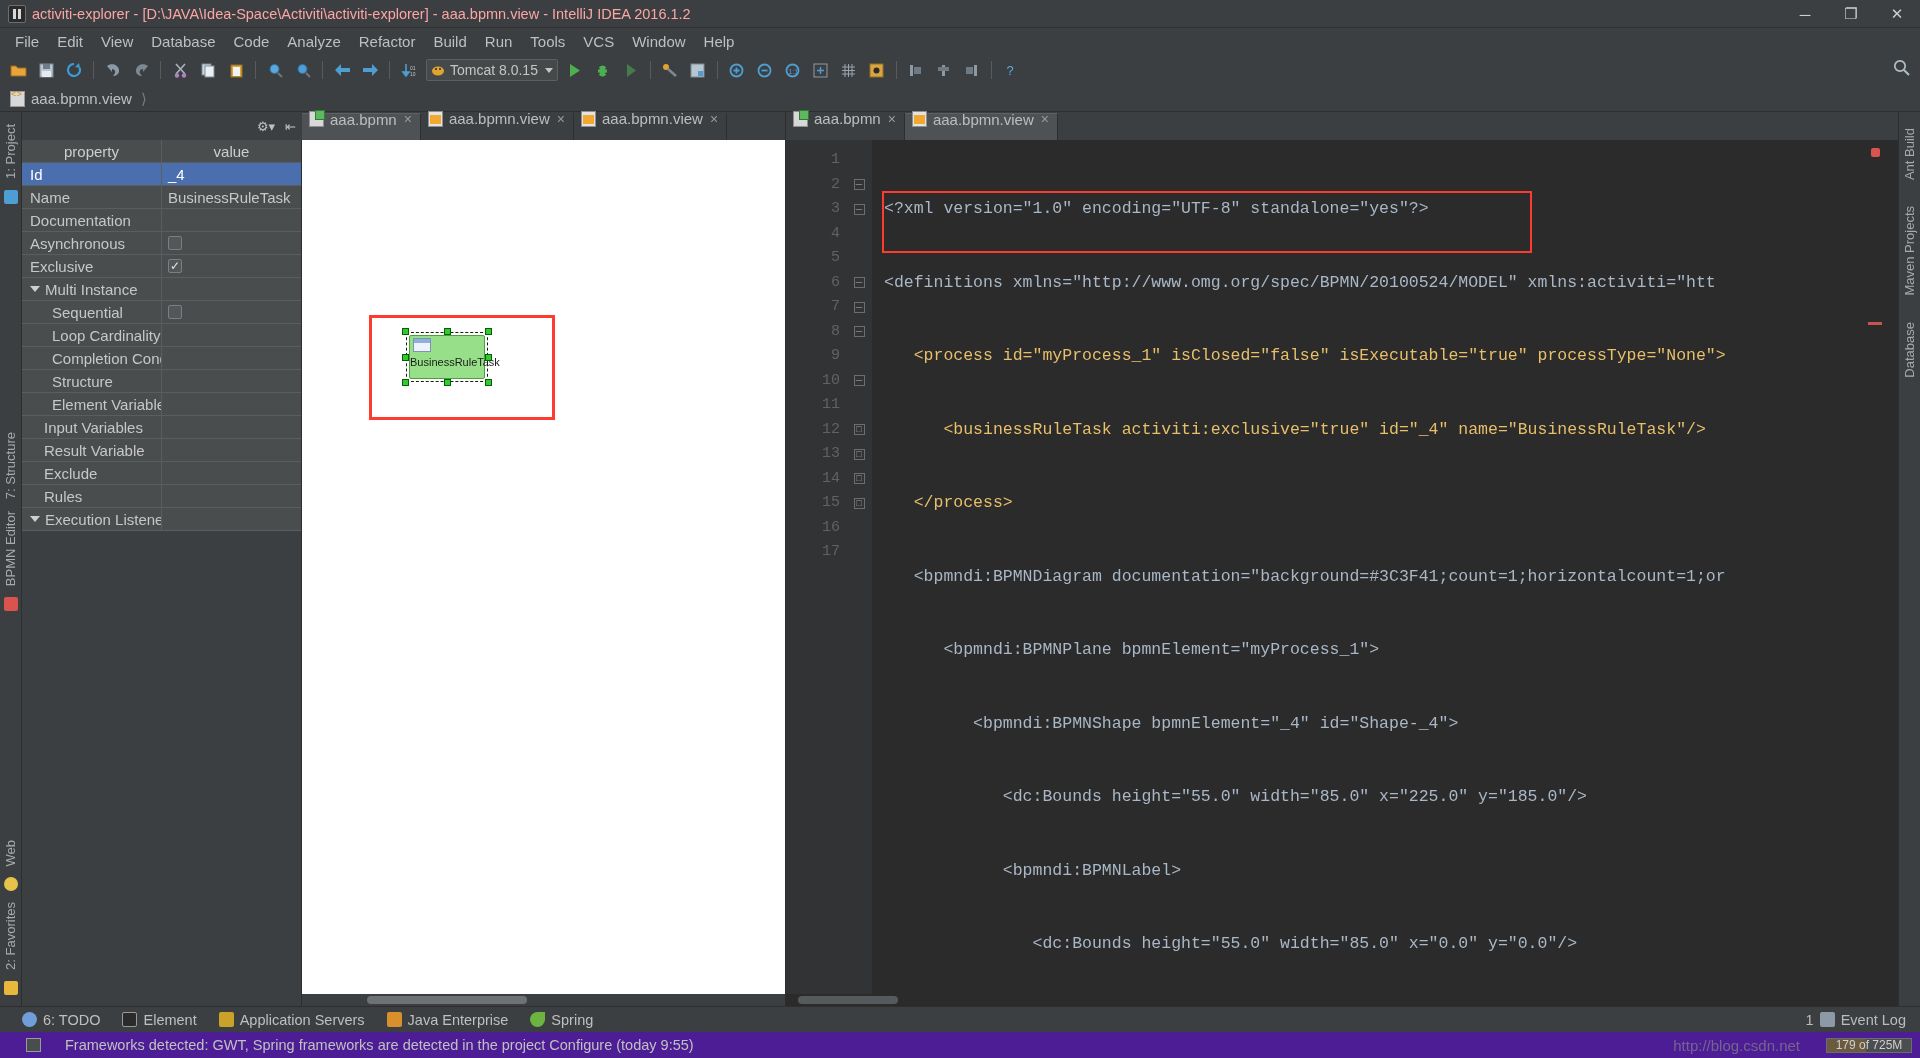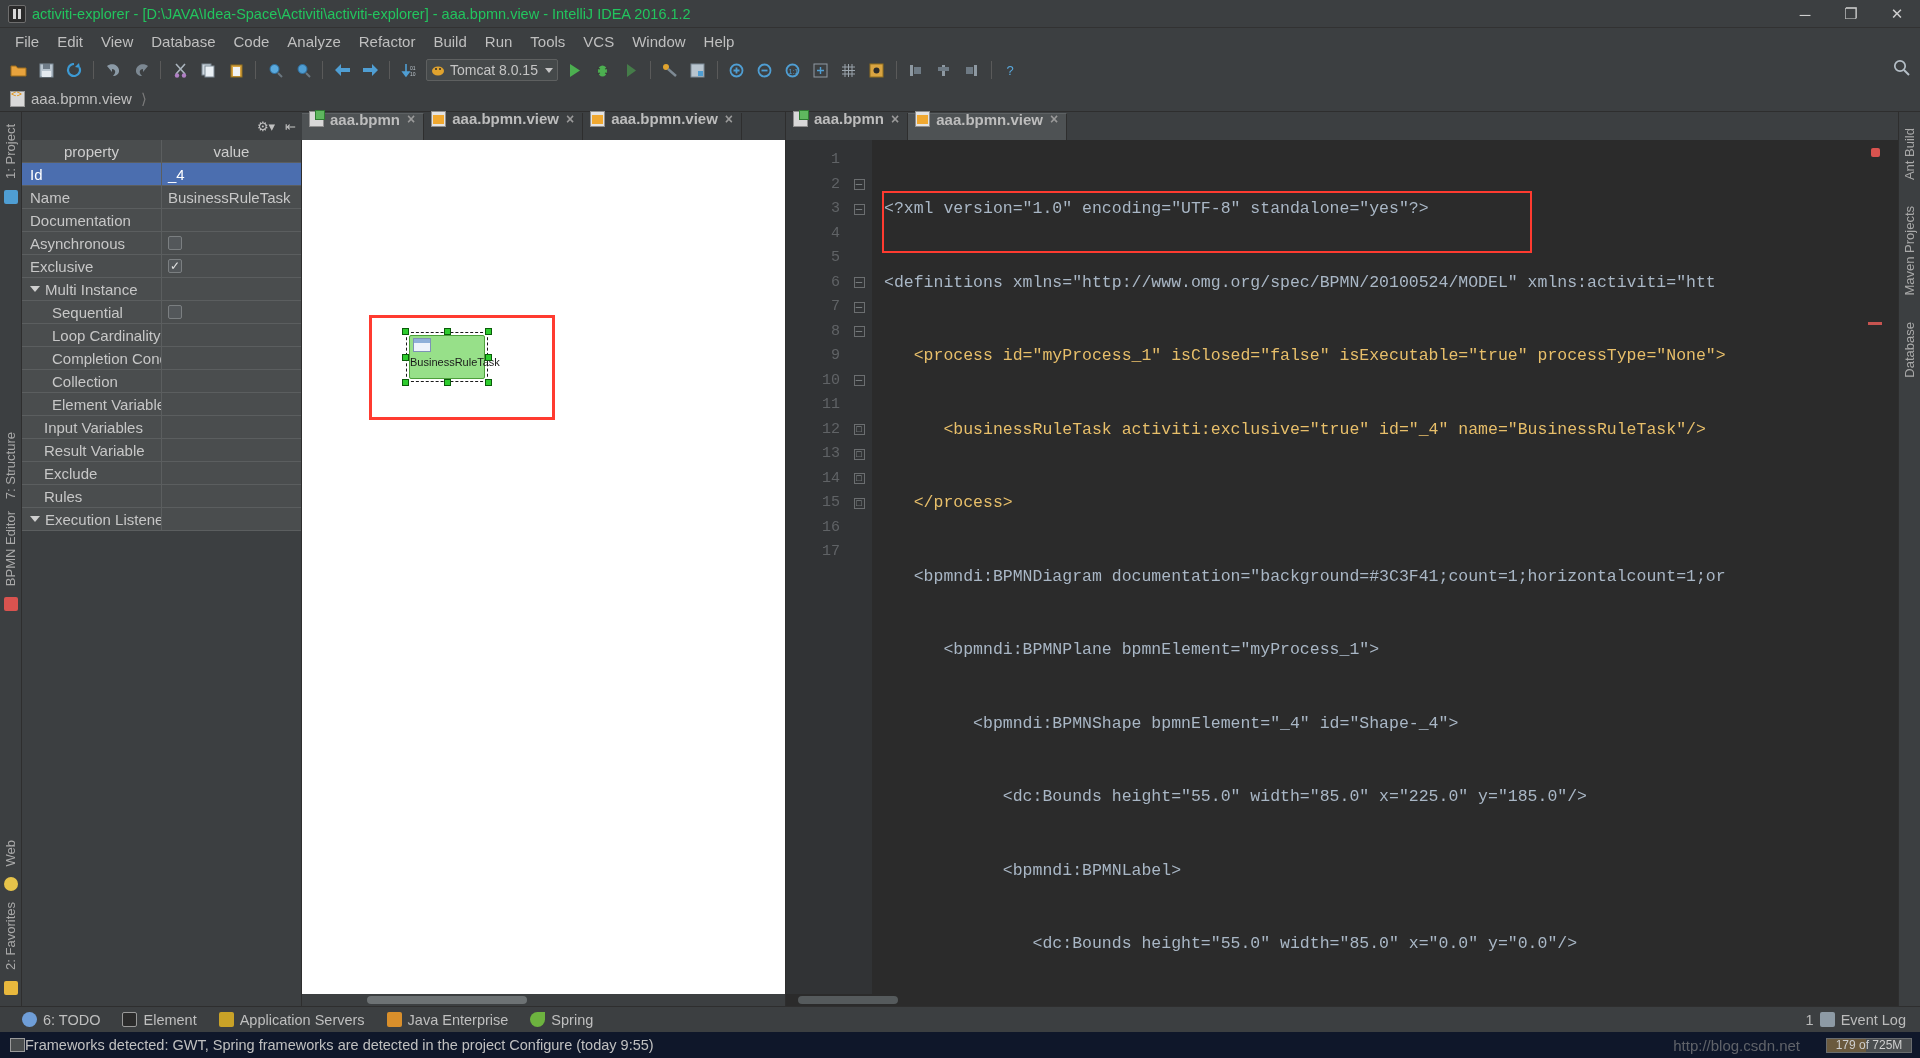--- a/index.html
+++ b/index.html
@@ -13,21 +13,21 @@
 
   
   .titlebar {
     height:28px; background:#3c3f41; display:flex; align-items:center;
     border-bottom:1px solid #323232; flex:0 0 28px; position:relative;
   }
   .tb-logo { width:18px; height:18px; margin:0 6px 0 8px; background:#2b2b2b;
     border:1px solid #6e6e6e; border-radius:2px; position:relative; }
   .tb-logo::before { content:""; position:absolute; left:4px; top:3px; width:3px; height:10px; background:#d8d8d8; }
   .tb-logo::after { content:""; position:absolute; left:9px; top:3px; width:3px; height:10px; background:#d8d8d8; }
-  .tb-title { font-size:14.5px; color:#22c55e; white-space:nowrap; }
+  .tb-title { font-size:14.5px; color:#fca5a5; white-space:nowrap; }
   .tb-controls { position:absolute; right:0; top:0; height:28px; display:flex; }
   .tb-btn { width:46px; height:28px; display:flex; align-items:center; justify-content:center;
     color:#cfcfcf; font-size:15px; }
 
   
   .menubar { height:26px; background:#3c3f41; display:flex; align-items:center;
     padding-left:6px; flex:0 0 26px; }
   .menu-item { padding:2px 9px; font-size:15px; color:#bfbfbf; white-space:nowrap; }
 
   
@@ -69,21 +69,21 @@
   .rightstrip { width:22px; background:#3c3f41; border-left:1px solid #2e2e2e;
     display:flex; flex-direction:column; align-items:center; padding:10px 0; flex:0 0 22px; gap:14px; }
 
   
   .designer { flex:0 0 763px; display:flex; flex-direction:column; min-width:0; background:#3c3f41; }
   .designer-head { height:28px; display:flex; align-items:center; background:#3c3f41; }
   .dh-left { width:280px; display:flex; align-items:center; justify-content:flex-end; padding-right:6px; gap:10px;}
   .gear { font-size:13px; color:#c0c0c0; }
   .tabstrip { flex:1; display:flex; align-items:flex-end; height:28px; }
   .etab { display:flex; align-items:center; height:27px; padding:0 8px 16px 7px;
-    font-size:15px; color:#bdbdbd; border-right:1px solid #2e2e2e; white-space:nowrap;font-weight:bold; }
+    font-size:15px; color:#bdbdbd; border-right:1px solid #2e2e2e; white-space:nowrap; }
   .etab.active { background:#4e5254; border-top:1px solid #5d6163; }
   .etab .tico { width:15px;height:16px; margin-right:6px; flex:0 0 15px; position:relative; }
   .tico.bpmn { background:#d8d8d8; border:1px solid #8f8f8f; }
   .tico.bpmn::after{ content:""; position:absolute; right:-2px; top:-2px; width:8px;height:8px;
     background:#5fb85f; border:1px solid #2e7d32;}
   .tico.view { background:#e3e3e3; border:1px solid #8f8f8f; }
   .tico.view::after{ content:""; position:absolute; left:1px; top:3px; width:11px;height:9px;
     background:#f0a830; }
   .xclose { margin-left:7px; color:#9a9a9a; font-size:14px; }
 
@@ -146,22 +146,22 @@
   .ed-hscroll { height:12px; background:#2b2b2b; flex:0 0 12px; position:relative; }
   .ed-hscroll .thumb { position:absolute; left:12px; top:2px; height:8px; width:100px;
     background:#555a5c; border-radius:4px; }
 
   
   .bottombar { height:26px; background:#3c3f41; display:flex; align-items:center;
     padding-left:22px; flex:0 0 26px; border-top:1px solid #2e2e2e; gap:22px; position:relative; }
   .bb-item { display:flex; align-items:center; font-size:14.5px; color:#bfbfbf; gap:6px; }
   .bb-ico { width:15px;height:15px; border-radius:2px; }
   .bb-right { position:absolute; right:14px; display:flex; align-items:center; gap:6px; font-size:14.5px; }
-  .statusbar { height:26px; background:#0f172a; display:flex; align-items:center;
-    padding-left:10px; flex:0 0 26px; font-size:14.5px; color:#c0c0c0; gap:0; position:relative; }
+  .statusbar { height:26px; background:#4c1d95; display:flex; align-items:center;
+    padding-left:26px; flex:0 0 26px; font-size:14.5px; color:#c0c0c0; gap:24px; position:relative; }
   .sb-ico { width:15px;height:14px; border:1px solid #9a9a9a; background:#4a4d4e; }
   .sb-right { position:absolute; right:8px; display:flex; align-items:center; gap:10px; color:#a5a5a5; }
   .memgauge { width:86px;height:15px; background:#4b4e50; border:1px solid #6a6d6f;
     position:relative; font-size:12px; color:#cfcfcf; display:flex; align-items:center; justify-content:center;}
   .memgauge .fill { position:absolute; left:0;top:0;bottom:0; width:46%; background:#6b5a3e; }
   .memgauge span { position:relative; }
   .watermark { position:absolute; right:120px; bottom:4px; font-size:15px; color:#8b8b8b;
     opacity:.65; white-space:nowrap; }
 </style>
 </head>
@@ -489,21 +489,21 @@
           </div>
           <div class="prow">
             <div class="pcol-a indent2">Loop Cardinality</div>
             <div class="pcol-b"></div>
           </div>
           <div class="prow">
             <div class="pcol-a indent2">Completion Condi</div>
             <div class="pcol-b"></div>
           </div>
           <div class="prow">
-            <div class="pcol-a indent2">Collection</div>
+            <div class="pcol-a indent2">Structure</div>
             <div class="pcol-b"></div>
           </div>
           <div class="prow">
             <div class="pcol-a indent2">Element Variable</div>
             <div class="pcol-b"></div>
           </div>
           <div class="prow">
             <div class="pcol-a indent1">Input Variables</div>
             <div class="pcol-b"></div>
           </div>

